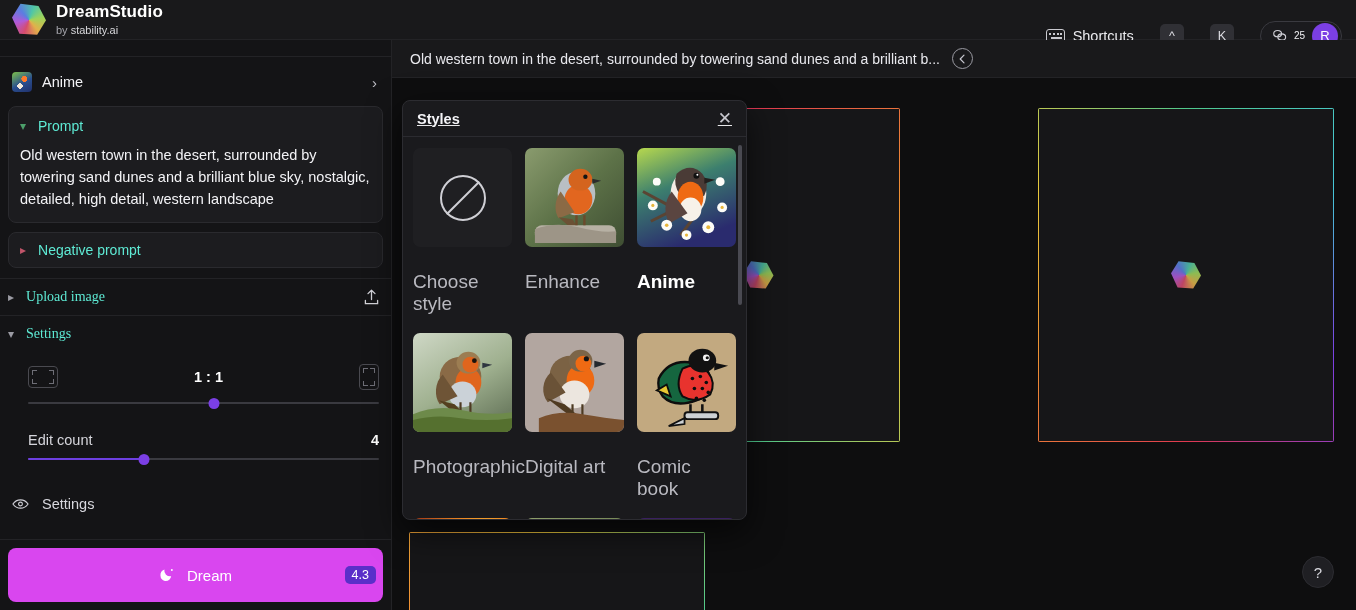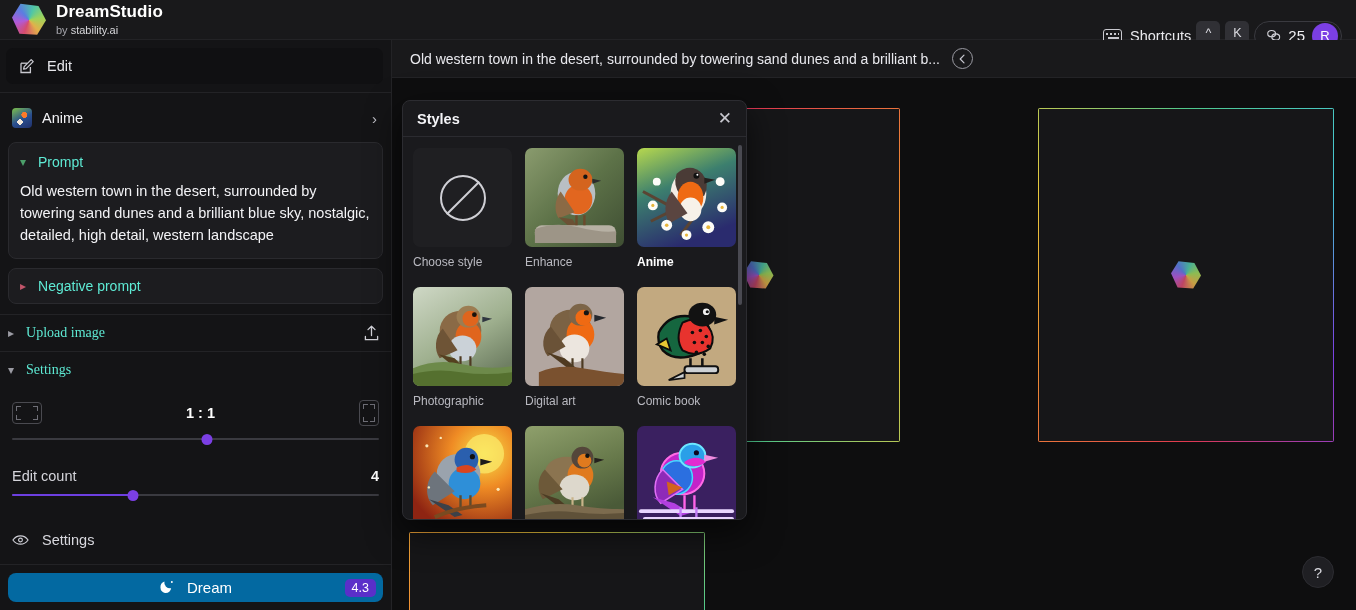--- a/index.html
+++ b/index.html
@@ -26,21 +26,21 @@
     width: 34px; height: 34px;
     background: conic-gradient(from 200deg,#d64c6e,#b15ad8,#5a7ee0,#4fc6a8,#9fd45a,#e2b04a,#d64c6e);
     clip-path: polygon(25% 4%, 78% 10%, 100% 52%, 74% 95%, 22% 92%, 0% 44%);
     flex: none;
   }
   .brand-txt { line-height: 1.05; }
   .brand-name { font-size: 17px; font-weight: bold; letter-spacing: .1px; color: #ffffff; }
   .brand-sub { font-size: 11px; color: #a6a6ad; margin-top: 4px; }
   .brand-sub b { color: #d7d7db; font-weight: normal; }
 
-  .topright { display: flex; gap: 5px; margin-top: 32px; }
+  .topright { display: flex; align-items: center; gap: 26px; margin-top: 32px; }
   .shortcuts { display: flex; align-items: center; gap: 8px; }
   .kbd-icon {
     width: 19px; height: 14px; border: 1.3px solid #c9c9cf; border-radius: 3px;
     position: relative; display: block;
   }
   .kbd-icon::before {
     content: ""; position: absolute; left: 2px; top: 3px; width: 13px; height: 3px;
     background:
       linear-gradient(#c9c9cf,#c9c9cf) 0 0/2px 2px no-repeat,
       linear-gradient(#c9c9cf,#c9c9cf) 4px 0/2px 2px no-repeat,
@@ -55,21 +55,21 @@
     min-width: 24px; height: 24px; border-radius: 5px; background: #303035;
     display: flex; align-items: center; justify-content: center;
     font-size: 12.5px; color: #dcdce2; padding: 0 6px;
   }
   .credits {
     display: flex; align-items: center; gap: 7px;
     height: 30px; border: 1px solid #3a3a40; border-radius: 16px;
     padding: 0 3px 0 11px; background: #1b1b1e;
   }
   .coin-icon { width: 15px; height: 13px; display: block; }
-  .credits-num { font-size: 15px; color: #f0f0f3; }
+  .credits-num { font-size: 10px; color: #f0f0f3; }
   .avatar {
     width: 26px; height: 26px; border-radius: 50%;
     background: #7b3fe4; color: #fff; font-size: 13px;
     display: flex; align-items: center; justify-content: center;
   }
 
   
   .sidebar {
     position: absolute; left: 0; top: 40px; width: 392px; height: 570px;
     background: #141416; border-right: 1px solid #232326;
@@ -119,21 +119,21 @@
     gap: 12px; padding: 0 11px; cursor: pointer;
   }
 
   .row-section {
     height: 36px; display: flex; align-items: center; gap: 12px;
     padding: 0 12px 0 8px; cursor: pointer;
   }
   .row-section .card-title { flex: 1; font-family: Liberation Serif, serif; }
   .upload-icon { width: 15px; height: 16px; display: block; }
 
-  .settings-body { padding: 4px 12px 0 12px; }
+  .settings-body { padding: 4px 12px 0 28px; }
   .ratio-row {
     height: 34px; display: flex; align-items: center; justify-content: space-between;
     margin-top: 4px;
   }
   .ratio-box { border: 1.3px solid #4a4a50; border-radius: 4px; position: relative; }
   .ratio-box.wide { width: 30px; height: 22px; }
   .ratio-box.tall { width: 20px; height: 26px; }
   .ratio-box i {
     position: absolute; width: 5px; height: 5px; border: 1.3px solid #6e6e76;
   }
@@ -165,21 +165,21 @@
 
   .advanced-row {
     height: 36px; display: flex; align-items: center; gap: 13px;
     padding: 0 12px; margin-top: 20px; cursor: pointer;
   }
   .eye-icon { width: 17px; height: 12px; display: block; }
   .advanced-label { font-size: 14.5px; color: #d8d8de; }
 
   .dream-wrap { margin-top: auto; border-top: 1px solid #232326; padding: 8px; }
   .dream-btn {
-    width: 100%; height: 29px; border-radius: 8px; background: #0369a1;
+    width: 100%; height: 54px; border-radius: 8px; background: #d946ef;
     border: 0; cursor: pointer; position: relative;
     display: flex; align-items: center; justify-content: center; gap: 11px;
     font-family: inherit;
   }
   .dream-label { font-size: 15px; color: #ffffff; }
   .moon-icon { width: 17px; height: 17px; display: block; }
   .dream-badge {
     position: absolute; right: 7px; top: 50%; transform: translateY(-50%);
     background: #5a2fc9; border-radius: 5px; padding: 2px 7px;
     font-size: 12.5px; color: #fff;
@@ -238,38 +238,38 @@
   }
 
   
   .styles-panel {
     position: absolute; left: 402px; top: 100px; width: 345px; height: 420px;
     background: #1a1a1d; border: 1px solid #2c2c31; border-radius: 8px;
     box-shadow: 0 12px 34px rgba(0,0,0,.62); overflow: hidden; z-index: 20;
   }
   .styles-head {
     height: 36px; display: flex; align-items: center; justify-content: space-between;
-    padding: 0 14px; border-bottom: 1px solid #2b2b30;
+    padding: 0 14px; border-bottom: 1px solid #2b2b30; text-decoration: underline;
   }
   .styles-title { font-size: 14.5px; font-weight: bold; color: #f4f4f7; }
   .close-x { font-size: 17px; color: #c6c6cd; cursor: pointer; line-height: 1; }
   .styles-scroll {
     position: absolute; left: 0; top: 37px; right: 0; bottom: 0;
     padding: 10px 10px 0 10px; overflow: hidden;
   }
   .styles-grid {
     display: grid; grid-template-columns: repeat(3, 99px);
     gap: 18px 13px;
   }
   .style-card { cursor: pointer; }
   .style-card .thumb {
     width: 99px; height: 99px; border-radius: 7px; overflow: hidden; display: block;
   }
   .style-card .cap {
-    margin-top: 8px; font-size: 12px; color: #b9b9c0;
+    margin-top: 24px; font-size: 19px; color: #b9b9c0;
   }
   .style-card.selected .cap { color: #ffffff; font-weight: bold; }
   .thumb.none {
     background: #1f1f22; display: flex; align-items: center; justify-content: center;
   }
   .no-sym {
     width: 46px; height: 46px; border-radius: 50%; border: 2px solid #cfcfd5;
     position: relative;
   }
   .no-sym::after {
@@ -310,28 +310,20 @@
         </svg>
         <span class="credits-num">25</span>
         <div class="avatar">R</div>
       </div>
     </div>
   </div>
 
   <div class="sidebar">
 
     <div class="modes">
-      <button class="mode-btn">
-        <svg width="17" height="17" viewBox="0 0 17 17">
-          <path d="M2 5.2v9.3h9.4V9" fill="none" stroke="#c9c9d0" stroke-width="1.3"></path>
-          <path d="M2 5.2h6" fill="none" stroke="#c9c9d0" stroke-width="1.3"></path>
-          <path d="M7.2 10.6l7-7-2-2-7 7-.6 2.6z" fill="none" stroke="#c9c9d0" stroke-width="1.3" stroke-linejoin="round"></path>
-        </svg>
-        <span>Edit</span>
-      </button>
     </div>
     <div class="sect-divider"></div>
 
     <div class="style-block">
       <div class="style-row">
         <span class="style-thumb"></span>
         <span class="style-name">Anime</span>
         <span class="chev-right">›</span>
       </div>
     </div>

